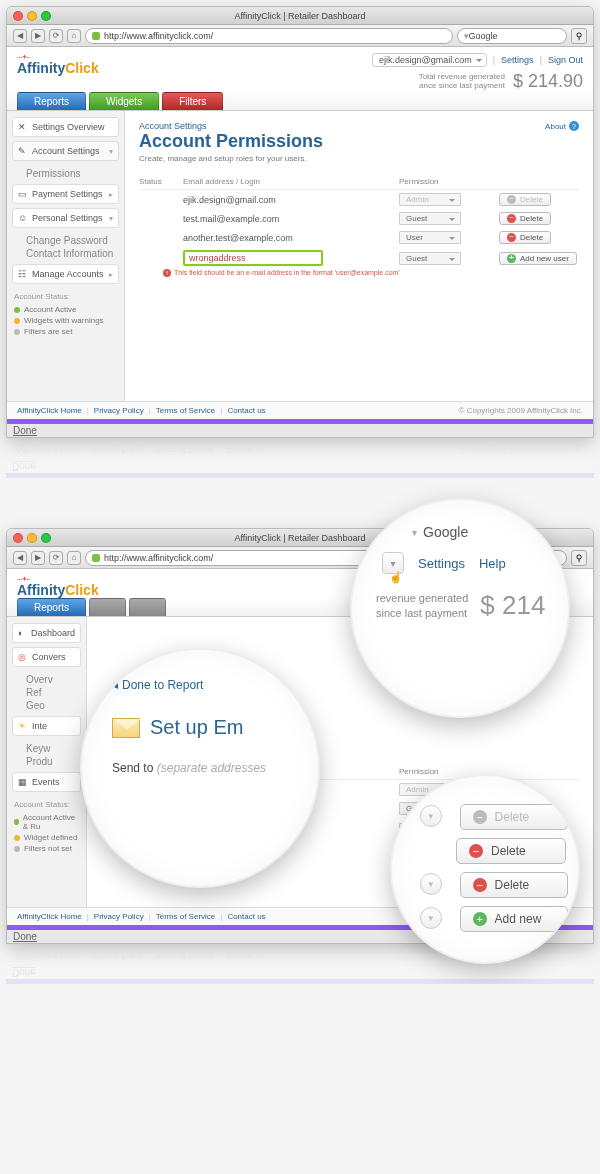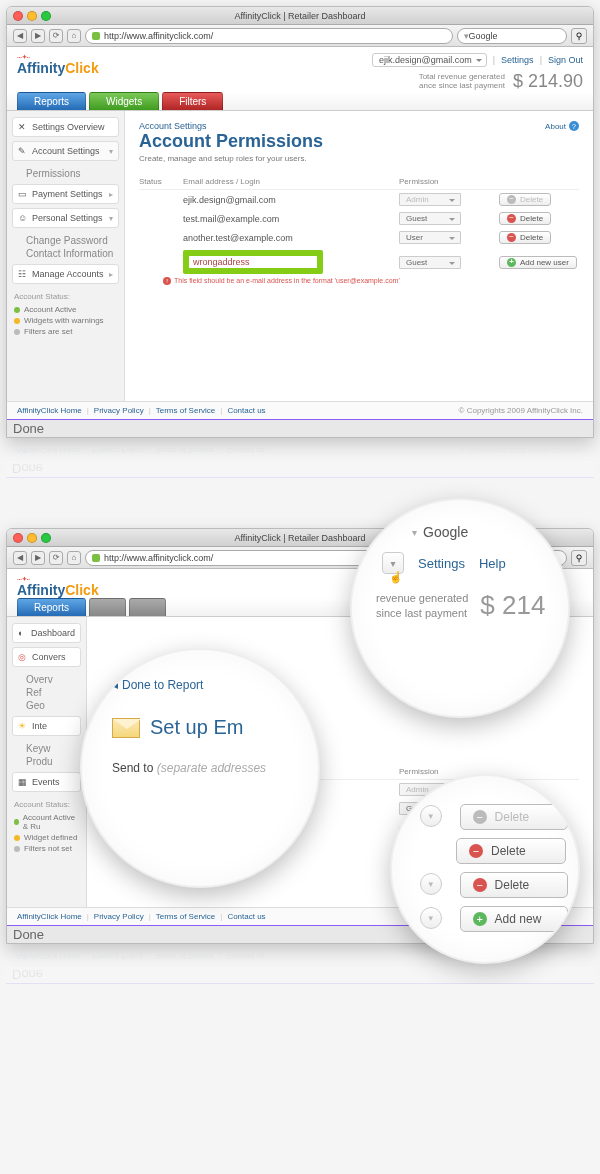--- a/index.html
+++ b/index.html
@@ -83,29 +83,29 @@
 .perm-select.disabled { color: #bbb; }
 .action-btn { display: inline-flex; align-items: center; gap: 4px; background: linear-gradient(#fff,#eee); border: 1px solid #bbb; border-radius: 3px; padding: 1px 7px; font-size: 8px; color: #555; }
 .action-btn.disabled { color: #bbb; }
 .action-icon { width: 9px; height: 9px; border-radius: 50%; display: inline-block; }
 .action-icon.minus { background: #bbb; }
 .action-icon.minus:after { content: "−"; color: #fff; font-size: 8px; display: block; text-align: center; line-height: 8px; }
 .action-icon.red { background: #d9534f; }
 .action-icon.red:after { content: "−"; color: #fff; font-size: 8px; display: block; text-align: center; line-height: 8px; }
 .action-icon.plus { background: #5cb85c; }
 .action-icon.plus:after { content: "+"; color: #fff; font-size: 8px; display: block; text-align: center; line-height: 8px; font-weight: bold; }
-.email-input { border: 6px solid #84cc16; border-radius: 2px; padding: 1px 4px; font-size: 9px; color: #a94442; width: 140px; }
+.email-input { border: 2px solid #84cc16; border-radius: 2px; padding: 1px 4px; font-size: 9px; color: #a94442; width: 140px; }
 .err-msg { font-size: 7px; color: #d9534f; padding-left: 24px; display: flex; align-items: flex-start; gap: 3px; }
 .err-msg .warn { width: 8px; height: 8px; background: #d9534f; border-radius: 50%; color: #fff; font-size: 6px; display: flex; align-items: center; justify-content: center; flex-shrink: 0; }
 
 .footer { border-top: 1px solid #ddd; display: flex; align-items: center; padding: 4px 10px; font-size: 8px; color: #2a6496; background: #fafafa; }
 .footer .sep { color: #ccc; margin: 0 5px; }
 .footer .copy { margin-left: auto; color: #999; }
 
-.statusbar { background: #e8e8e8; border-top: 1px solid #8b5cf6; font-size: 13px; color: #666; padding: 1px 6px; }
+.statusbar { background: #e8e8e8; border-top: 5px solid #8b5cf6; font-size: 10px; color: #666; padding: 1px 6px; text-decoration: underline; }
 
 
 .reflection { transform: scaleY(-1); opacity: 0.15; height: 40px; overflow: hidden; margin: -6px 6px 0; pointer-events: none; mask-image: linear-gradient(#000, transparent); -webkit-mask-image: linear-gradient(#000, transparent); }
 .reflection .footer, .reflection .statusbar { background: #fafafa; }
 
 
 .window2-wrap { position: relative; margin-top: 50px; }
 .sidebar2 .side-item { font-size: 9px; }
 
 

